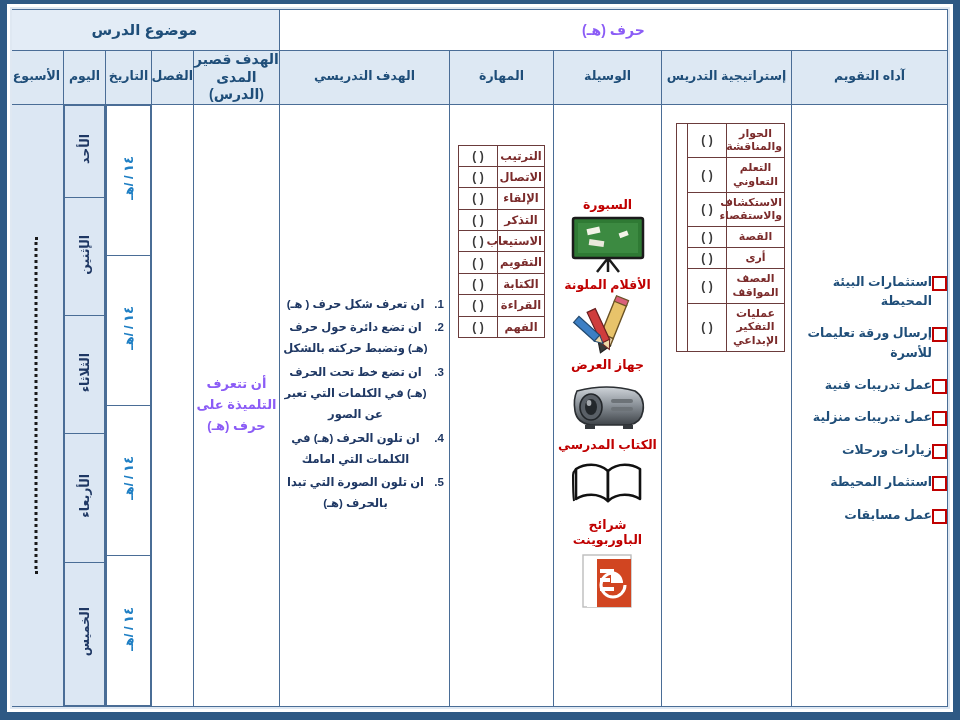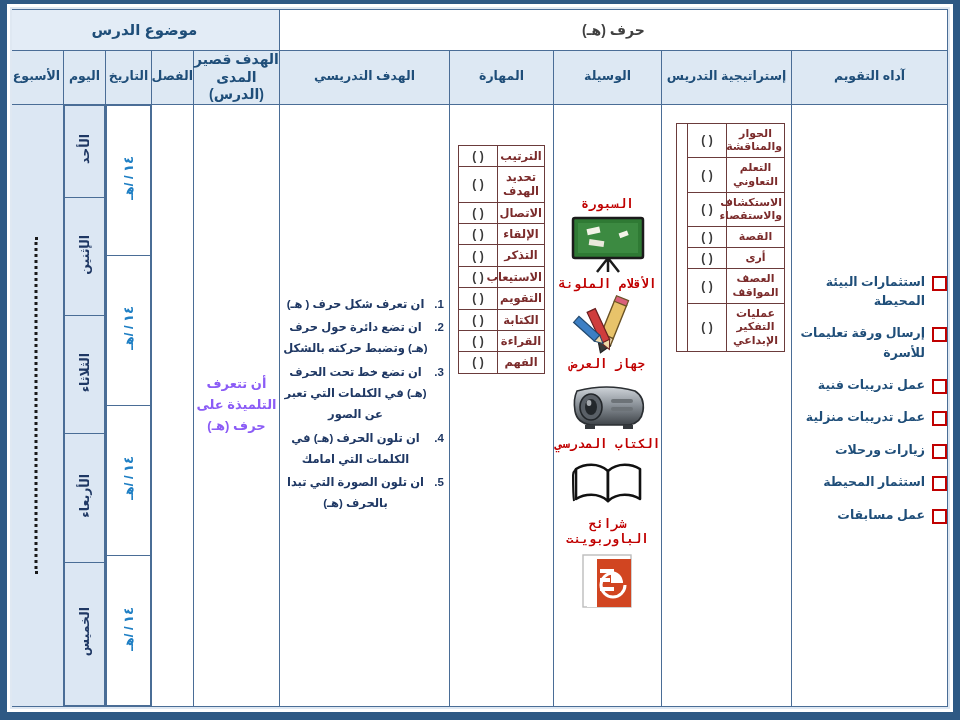--- a/index.html
+++ b/index.html
@@ -52,21 +52,21 @@
   
   .title-subject {
     background: #e3ecf6;
     color: #1f4e79;
     font-weight: bold;
     font-size: 15px;
     height: 40px;
   }
   .title-letter {
     background: #ffffff;
-    color: #404040;
+    color: #8b5cf6;
     font-weight: bold;
     font-size: 14px;
     height: 40px;
   }
 
   
   .hdr {
     background: #dde8f3;
     color: #1f4e79;
     font-weight: bold;
@@ -198,21 +198,20 @@
   }
   .strat-holder { display: flex; direction: rtl; }
   .strat-holder table.inner { flex: 1; }
 
   
   .media-cell {
     width: 108px;
     background: #ffffff;
     vertical-align: top;
     padding: 8px 2px;
-    font-family: Liberation Mono, monospace;
   }
   .media-item { margin-bottom: 2px; }
   .media-label {
     color: #c00000;
     font-weight: bold;
     font-size: 12.5px;
     line-height: 1.2;
     margin-bottom: 1px;
   }
   .media-art {
@@ -226,21 +225,20 @@
   .assess-cell {
     width: 156px;
     background: #ffffff;
     vertical-align: top;
     padding: 34px 8px 8px 8px;
   }
   .assess-item {
     display: flex;
     direction: rtl;
     align-items: flex-start;
-    gap: 7px;
     margin-bottom: 13px;
   }
   .assess-box {
     flex: 0 0 auto;
     width: 11px;
     height: 11px;
     border: 2px solid #c00000;
     background: #ffffff;
     margin-top: 3px;
   }
@@ -455,24 +453,20 @@
 
         <td class="list-host">
           <div class="inner-wrap skills">
             <table class="inner">
               <tbody id="skill-body">
                     <tr>
                       <td class="item-label">الترتيب</td>
                       <td class="item-box">(    )</td>
                     </tr>
                     <tr>
-                      <td class="item-label">تحديد الهدف</td>
-                      <td class="item-box">(    )</td>
-                    </tr>
-                    <tr>
                       <td class="item-label">الاتصال</td>
                       <td class="item-box">(    )</td>
                     </tr>
                     <tr>
                       <td class="item-label">الإلقاء</td>
                       <td class="item-box">(    )</td>
                     </tr>
                     <tr>
                       <td class="item-label">التذكر</td>
                       <td class="item-box">(    )</td>

